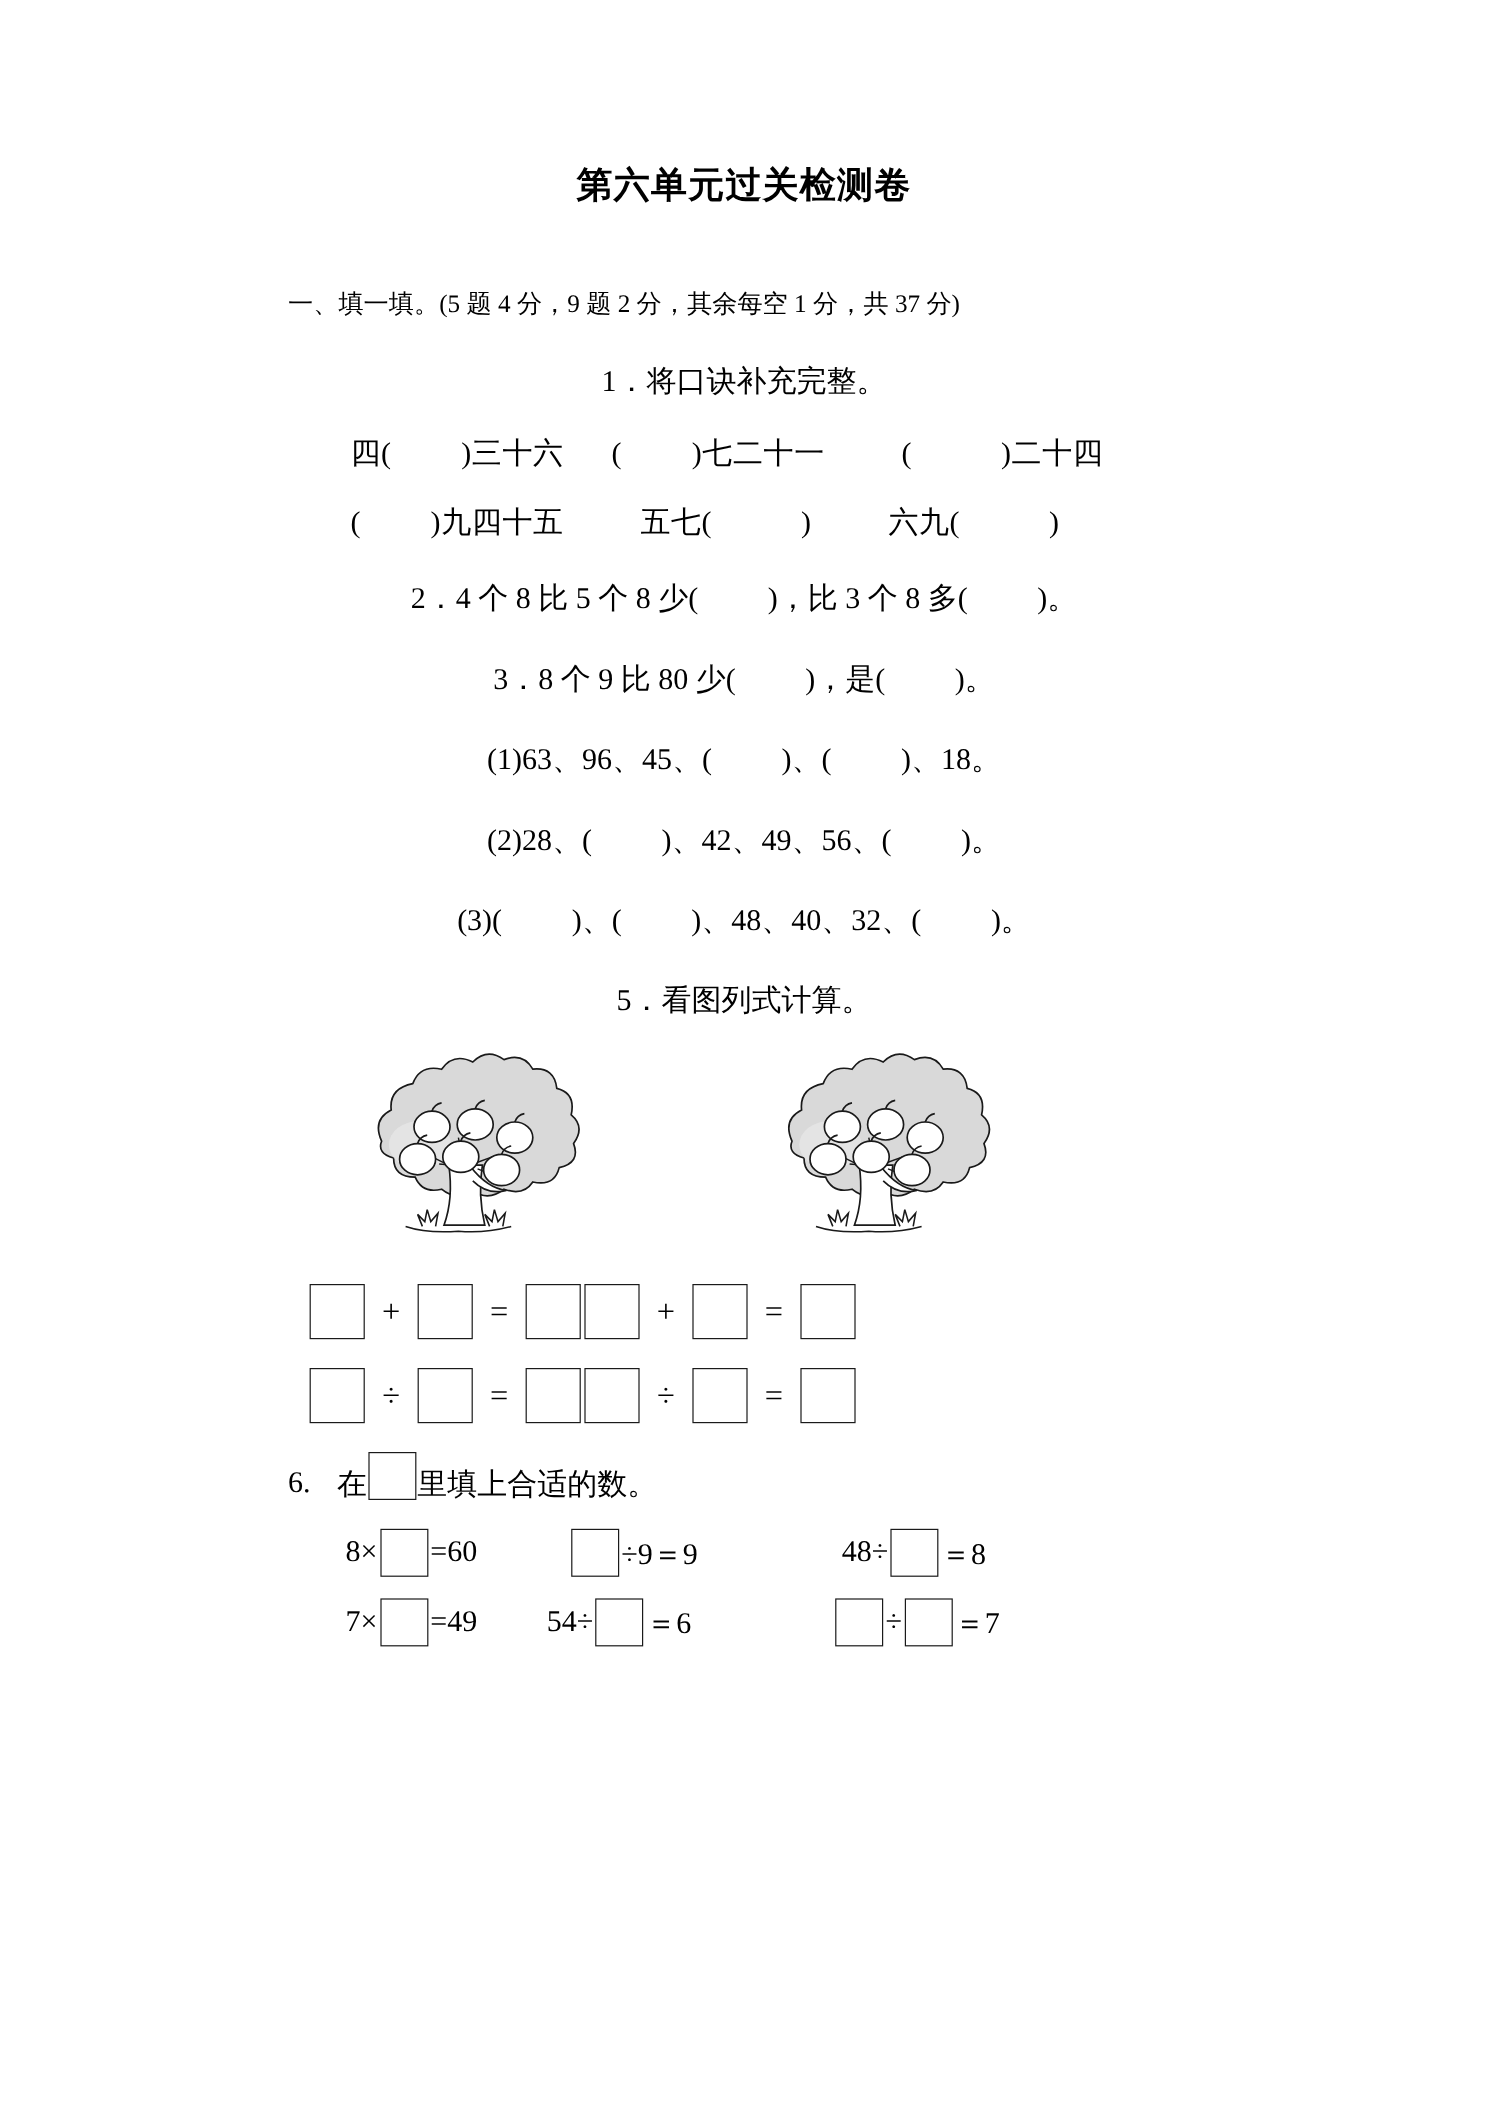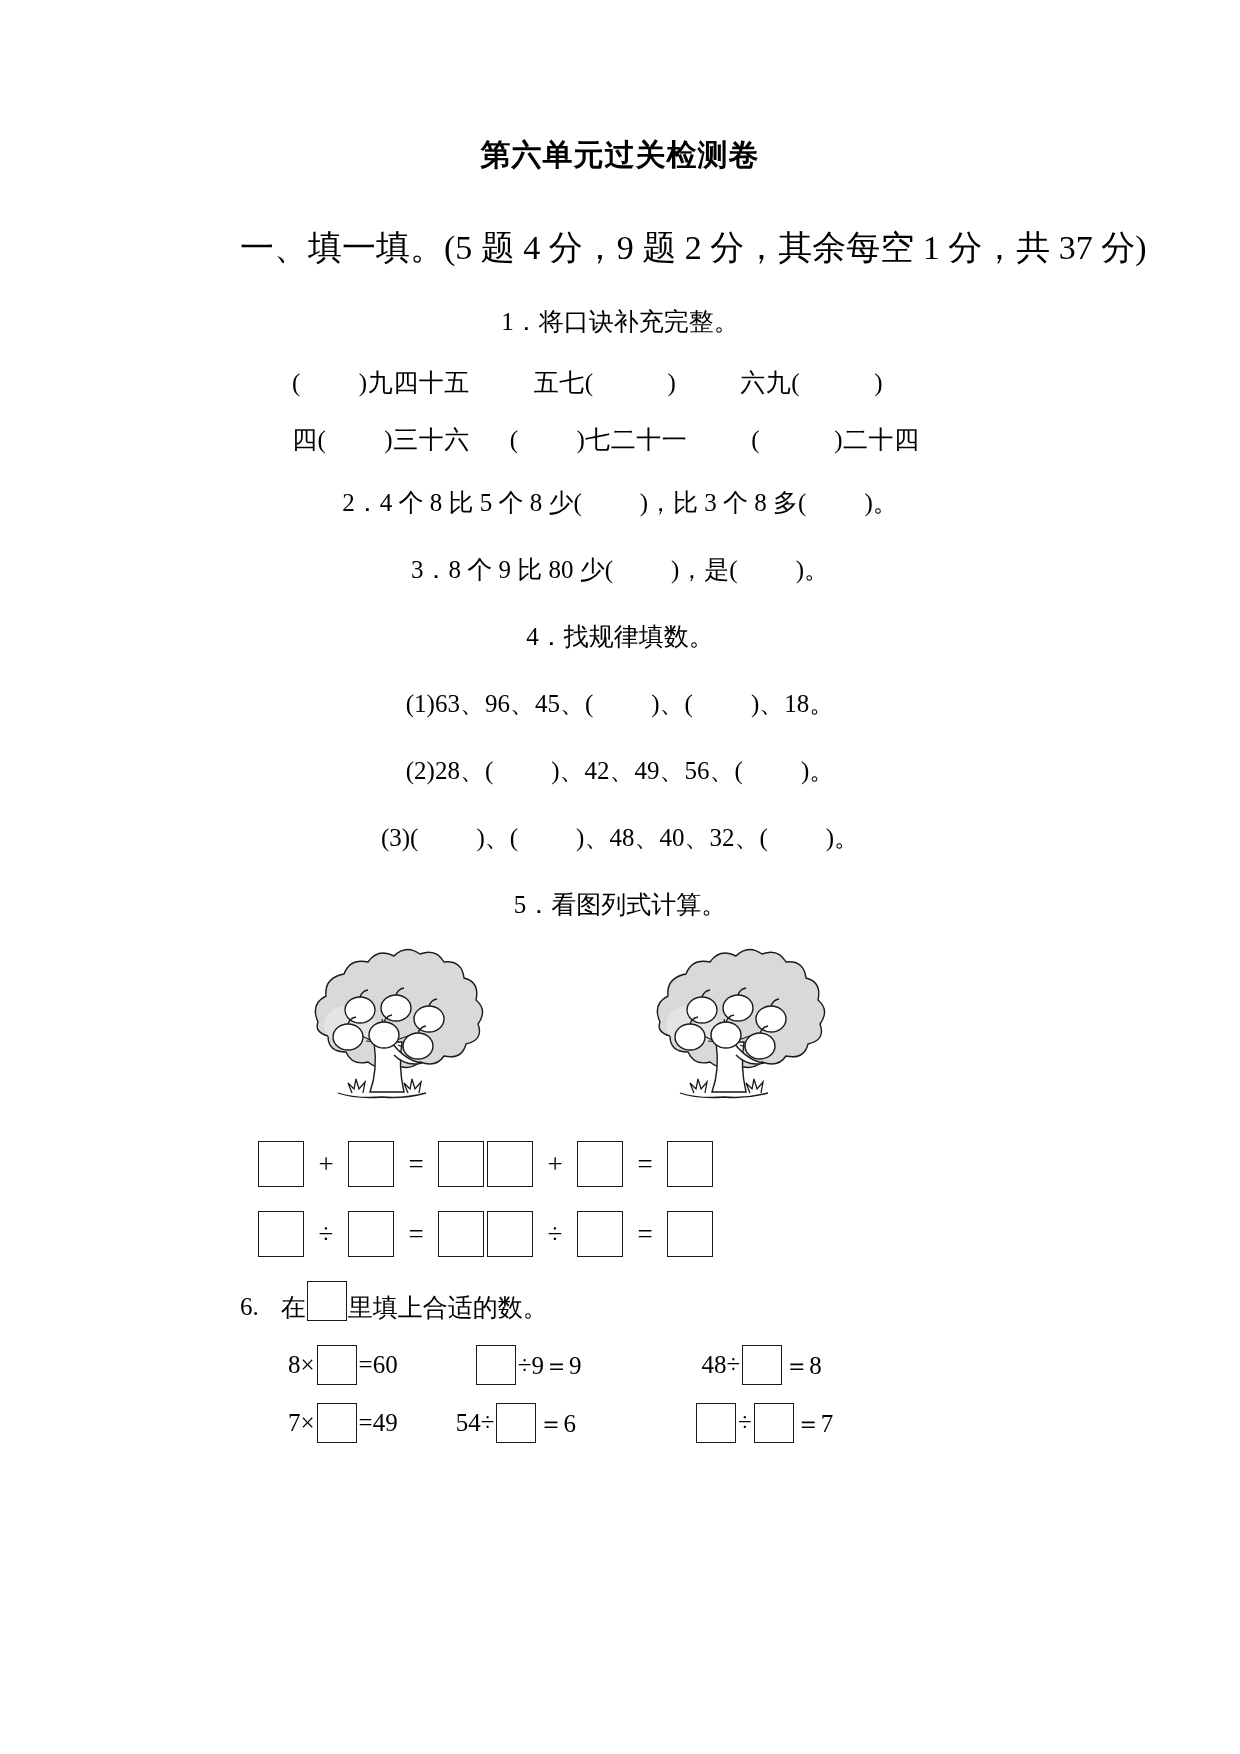--- a/index.html
+++ b/index.html
@@ -37,22 +37,22 @@
     padding-left: 0px;
   }
   .line {
     font-size: 25px;
     line-height: 1.0;
     margin-top: 32px;
     white-space: nowrap;
     letter-spacing: 0.5px;
   }
   .section-head {
-    font-size: 34px;
-    margin-top: 55px;
+    font-size: 21px;
+    margin-top: 69px;
     white-space: nowrap;
   }
   .q {
     font-size: 25px;
     margin-top: 34px;
     white-space: nowrap;
     text-align: center;
   }
   .indent-1 { padding-left: 52px; }
   .sp-lg { display: inline-block; width: 64px; }
@@ -153,38 +153,35 @@
 
   <div class="content">
 
     <div class="section-head">一、填一填。(5 题 4 分，9 题 2 分，其余每空 1 分，共 37 分)</div>
 
     <div class="q">
       <span>1．</span><span>将口诀补充完整。</span>
     </div>
 
     <div class="line indent-1">
+      <span>四(</span><span class="blank-paren"></span><span>)三十六</span><span class="sp-md"></span><span>(</span><span class="blank-paren"></span><span>)七二十一</span><span class="sp-lg"></span><span>(</span><span class="blank-paren-wide"></span><span>)二十四</span>
+    </div>
+
+    <div class="line indent-1">
       <span>(</span><span class="blank-paren"></span><span>)九四十五</span><span class="sp-lg"></span><span>五七(</span><span class="blank-paren-wide"></span><span>)</span><span class="sp-lg"></span><span>六九(</span><span class="blank-paren-wide"></span><span>)</span>
     </div>
 
-    <div class="line indent-1">
-      <span>四(</span><span class="blank-paren"></span><span>)三十六</span><span class="sp-md"></span><span>(</span><span class="blank-paren"></span><span>)七二十一</span><span class="sp-lg"></span><span>(</span><span class="blank-paren-wide"></span><span>)二十四</span>
-    </div>
-
     <div class="q">
       <span>2．</span><span>4 个 8 比 5 个 8 少(</span><span class="blank-paren"></span><span>)，比 3 个 8 多(</span><span class="blank-paren"></span><span>)。</span>
     </div>
 
     <div class="q">
       <span>3．</span><span>8 个 9 比 80 少(</span><span class="blank-paren"></span><span>)，是(</span><span class="blank-paren"></span><span>)。</span>
     </div>
 
-    <div class="q">
-      <span>4．</span><span>找规律填数。</span>
-    </div>
 
     <div class="q">
       <span>(1)</span><span>63、96、45、(</span><span class="blank-paren"></span><span>)、(</span><span class="blank-paren"></span><span>)、18。</span>
     </div>
 
     <div class="q">
       <span>(2)</span><span>28、(</span><span class="blank-paren"></span><span>)、42、49、56、(</span><span class="blank-paren"></span><span>)。</span>
     </div>
 
     <div class="q">

